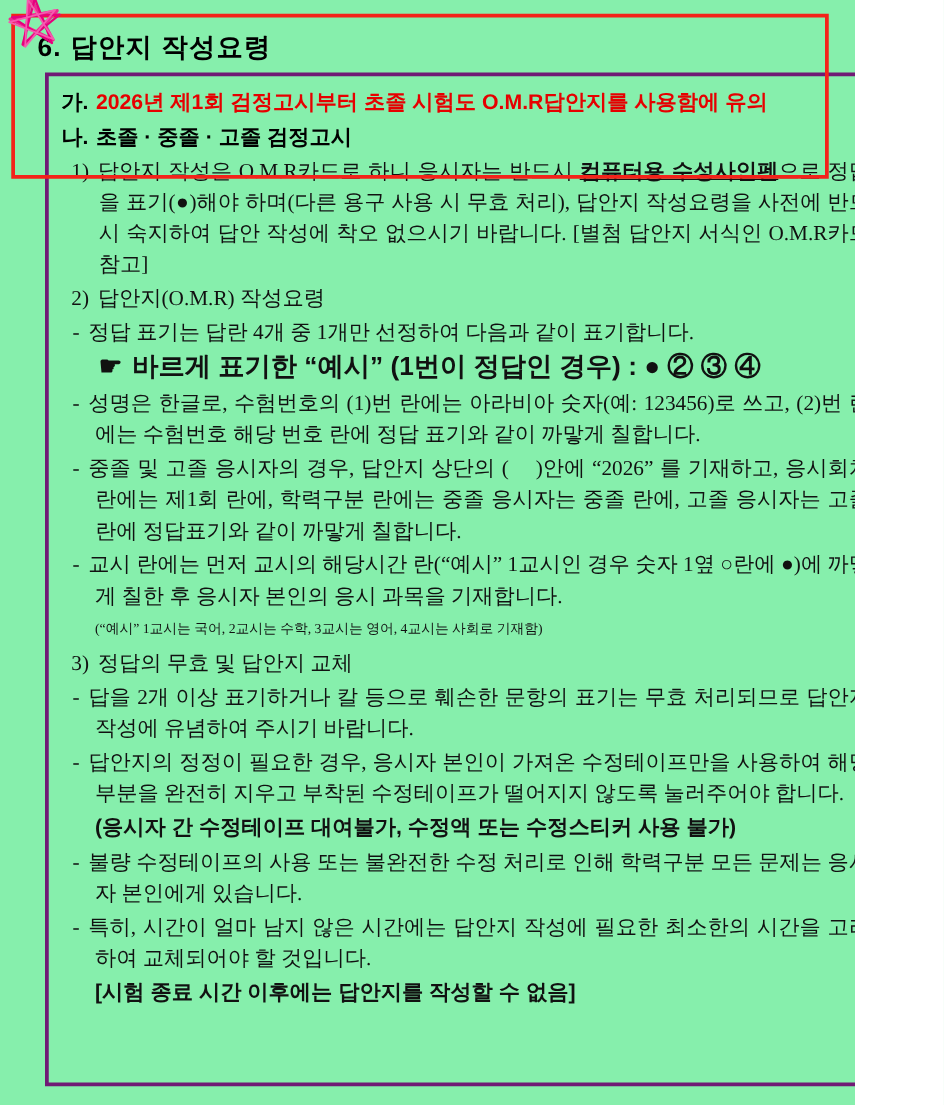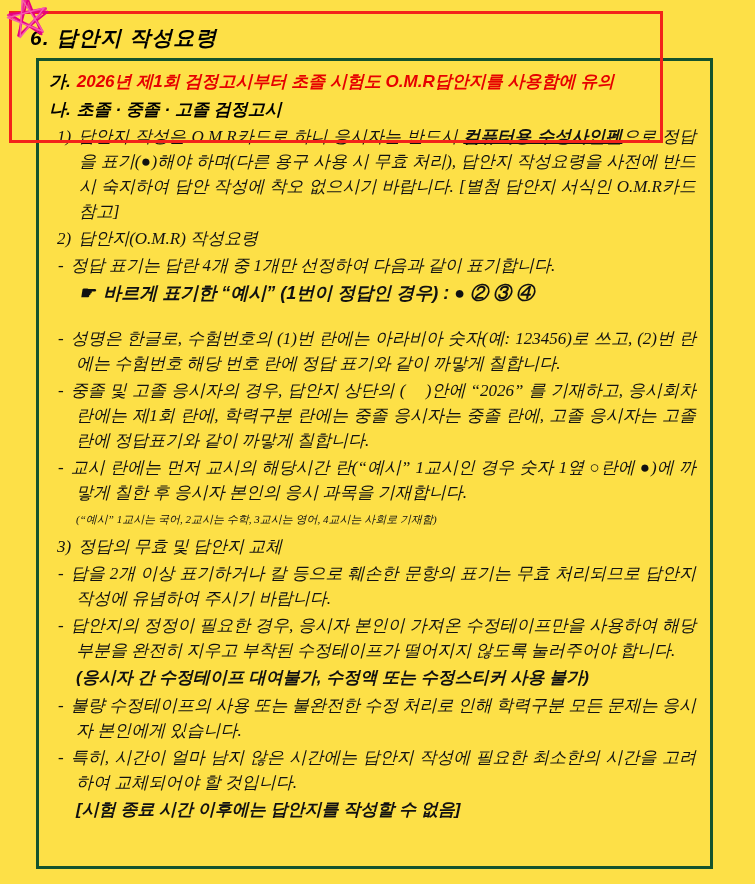--- a/index.html
+++ b/index.html
@@ -1,24 +1,23 @@
 <!DOCTYPE html>
 <html><head>
 <meta charset="utf-8">
 <style>
   html, body { margin: 0; padding: 0; background: #ffffff; }
   .page {
     position: relative;
-    width: 755px;
+    width: 684px;
     height: 884px;
-    background: #fde047;
+    background: #86efac;
     overflow: hidden;
     font-family: "Liberation Serif", serif;
     color: #111111;
-    font-style: italic;
   }
   
   .highlight-box {
     position: absolute;
     left: 9px; top: 11px;
     width: 654px; height: 132px;
     border: 3px solid #f3231a;
     box-sizing: border-box;
     z-index: 5;
     pointer-events: none;
@@ -38,21 +37,21 @@
     font-size: 21px;
     letter-spacing: 1px;
     color: #000000;
     z-index: 2;
   }
   
   .content-box {
     position: absolute;
     left: 36px; top: 58px;
     width: 677px; height: 811px;
-    border: 3px solid #14532d;
+    border: 3px solid #701a75;
     box-sizing: border-box;
     padding: 7px 14px 0 10px;
     z-index: 1;
   }
   .head-line {
     font-family: "Liberation Sans", sans-serif;
     font-weight: bold;
     font-size: 17px;
     line-height: 28px;
     color: #000000;
@@ -70,23 +69,23 @@
   .dash-item { padding-left: 27px; text-indent: -18px; }
   .marker { margin-right: 7px; }
   .em-seg {
     font-family: "Liberation Sans", sans-serif;
     font-weight: bold;
     text-decoration: underline;
   }
   .example-line {
     font-family: "Liberation Sans", sans-serif;
     font-weight: bold;
-    font-size: 18px;
+    font-size: 21px;
     line-height: 27px;
-    margin: 1px 0 19px 30px;
+    margin: 1px 0 3px 30px;
     text-align: left;
   }
   .example-line .hand { margin-right: 8px; }
   .sub-note {
     font-size: 11px;
     line-height: 25px;
     margin: 0 0 2px 27px;
     text-align: left;
   }
   .bold-note {

